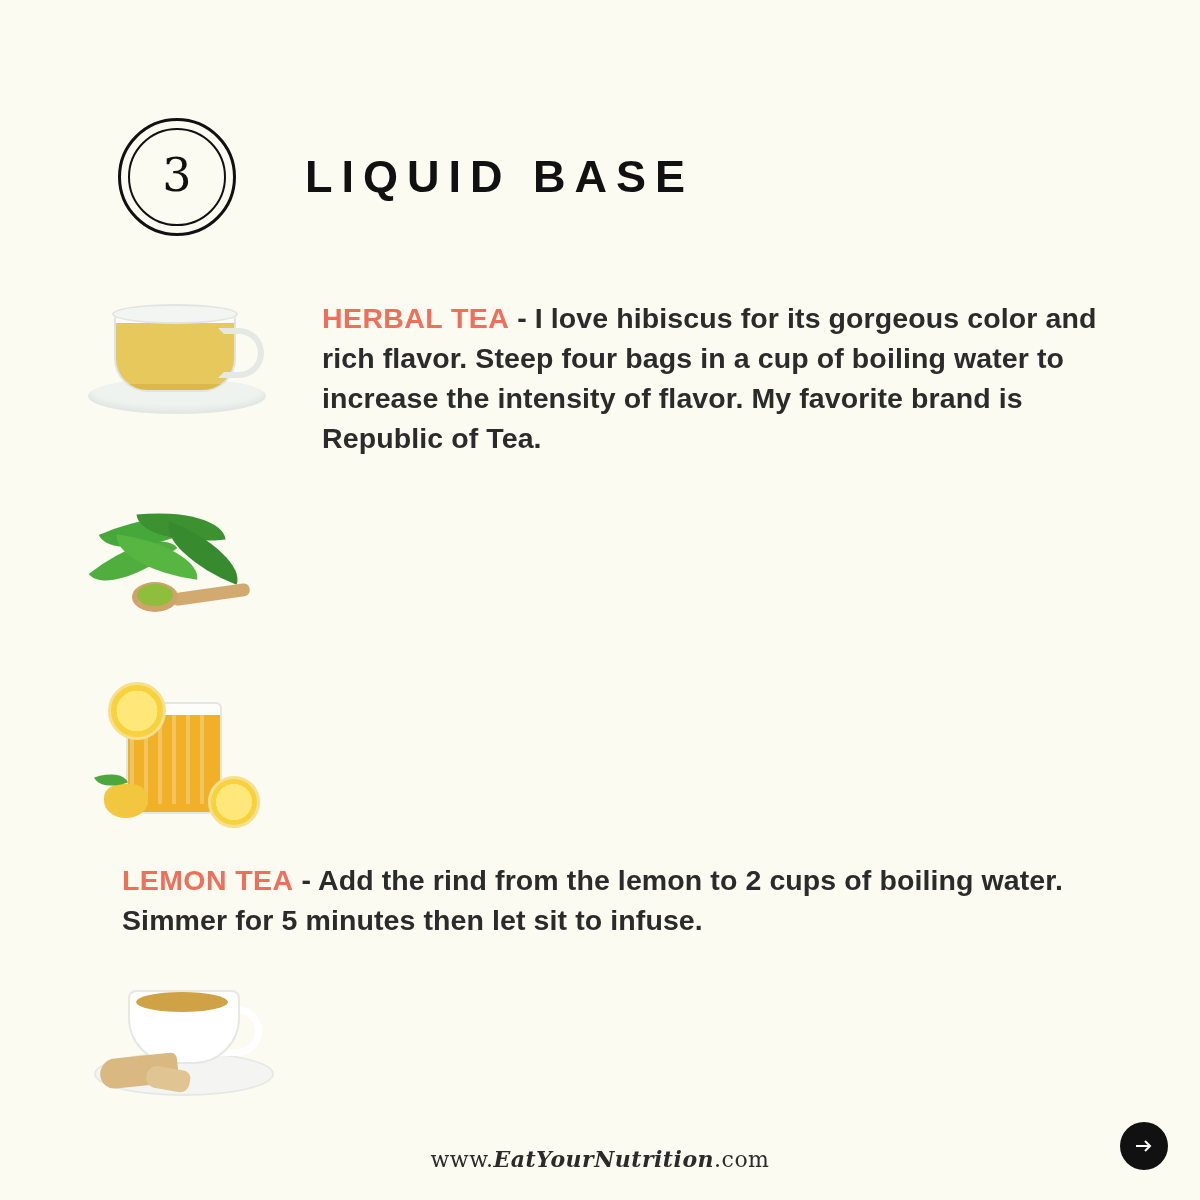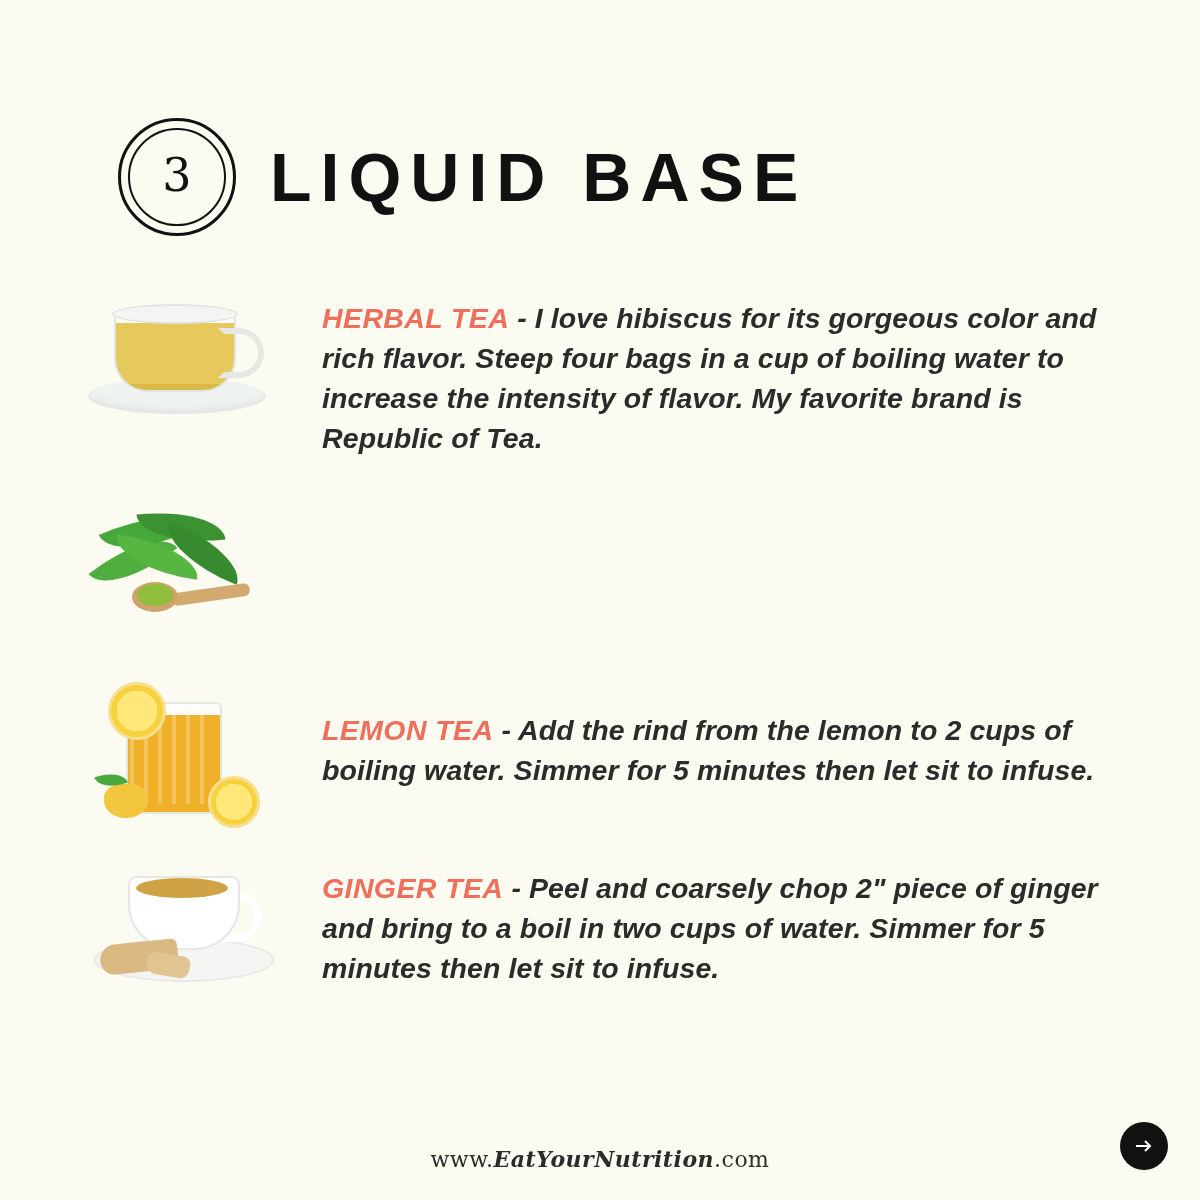--- a/index.html
+++ b/index.html
@@ -47,40 +47,39 @@
   .badge-num {
     font-family: "DejaVu Serif", serif;
     font-size: 46px;
     color: #111;
     line-height: 1;
     position: relative;
     z-index: 2;
     padding-bottom: 4px;
   }
   .title {
-    font-size: 68px;
+    font-size: 45px;
     font-weight: bold;
     letter-spacing: 9px;
     color: #111;
-    margin-left: 34px;
+    margin-left: 69px;
     white-space: nowrap;
   }
 
   
   .items {
     position: absolute;
     top: 292px;
     left: 80px;
     width: 1040px;
   }
   .item {
     display: flex;
     align-items: flex-start;
     margin-bottom: 34px;
-    font-style: italic;
   }
   .thumb {
     width: 200px;
     flex: none;
     height: 150px;
     position: relative;
   }
   .text {
     flex: 1;
     font-size: 28.5px;
@@ -100,21 +99,21 @@
   }
 
   
   .item-herbal .text { padding-top: 6px; }
   .item-green  .text { padding-top: 8px; }
   .item-lemon  .text { padding-top: 34px; }
   .item-ginger .text { padding-top: 22px; }
 
   .item-herbal { margin-bottom: 38px; }
   .item-green  { margin-bottom: 30px; }
-  .item-lemon  { margin-bottom: 20px; }
+  .item-lemon  { margin-bottom: 20px; flex-direction: column; }
 
   
   
   .art-herbal .saucer {
     position: absolute;
     left: 8px; top: 86px;
     width: 178px; height: 36px;
     background: #eef3f0;
     border-radius: 50%;
     box-shadow: inset 0 -4px 6px rgba(0,0,0,.06);
@@ -355,23 +354,20 @@
 
   <div class="item item-ginger">
     <div class="thumb art-ginger">
       <div class="saucer"></div>
       <div class="handle"></div>
       <div class="cup"></div>
       <div class="tea"></div>
       <div class="root"></div>
       <div class="root2"></div>
     </div>
-    <div class="text">
-      <span class="kicker">GINGER TEA</span><span class="body-strong"> - </span><span class="body-strong">Peel and coarsely chop 2" piece of ginger and bring to a boil in two cups of water. Simmer for 5 minutes then let sit to infuse.</span>
-    </div>
   </div>
 
 </div>
 
 <div class="footer">
   <span>www.</span><span class="brand">EatYourNutrition</span><span>.com</span>
 </div>
 
 <div class="next-btn">
   <svg width="24" height="24" viewBox="0 0 24 24">

